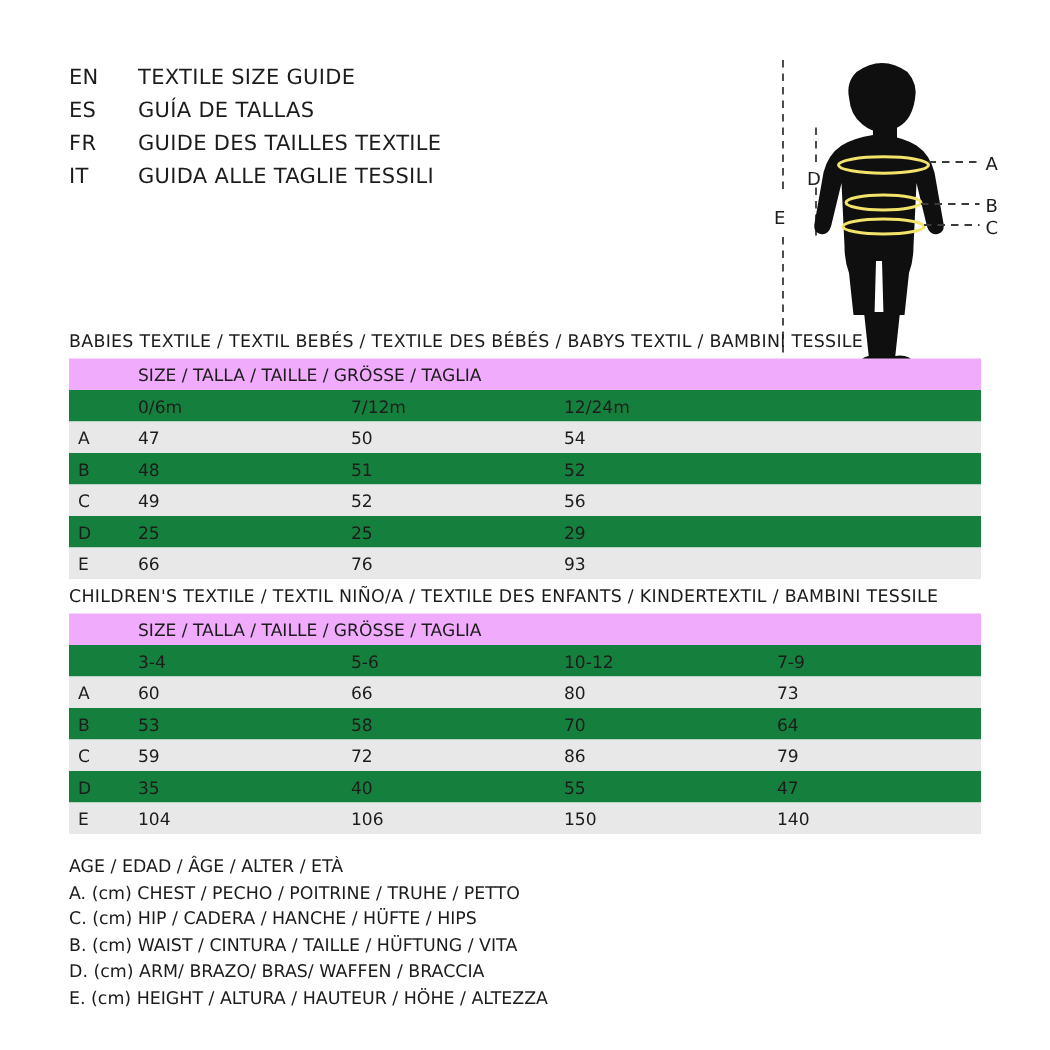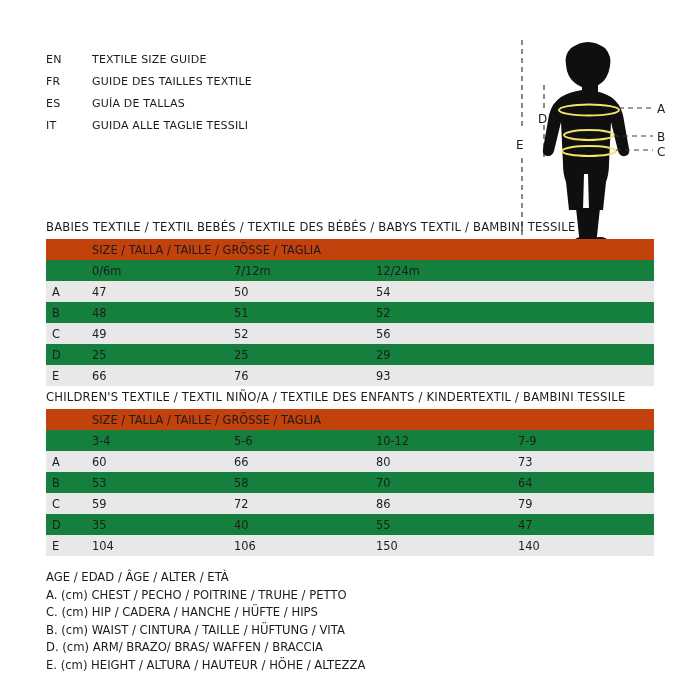--- a/index.html
+++ b/index.html
@@ -23,23 +23,23 @@
 
   
   .lang-block {
     position: absolute;
     left: 46px;
     top: 44px;
     width: 420px;
   }
   .lang-row {
     display: flex;
-    align-items: flex-end;
+    align-items: flex-start;
     height: 22px;
-    font-size: 11px;
+    font-size: 14px;
     letter-spacing: 0.2px;
   }
   .lang-code {
     width: 46px;
     flex: 0 0 46px;
     color: #1c1c1c;
   }
   .lang-text {
     flex: 1 1 auto;
     color: #1c1c1c;
@@ -76,21 +76,21 @@
     font-size: 11.4px;
     table-layout: fixed;
   }
   table.sizes td {
     padding: 2px 0 2px 6px;
     height: 17px;
     vertical-align: middle;
     color: #1c1c1c;
   }
   tr.head-row td {
-    background: #c2410c;
+    background: #f0abfc;
     font-size: 11.4px;
   }
   tr.shade td {
     background: #e8e8e8;
   }
   tr.plain td {
     background: #15803d;
   }
   .col-label { width: 34px; }
 
@@ -125,26 +125,26 @@
 <body>
 
 <div class="page">
 
   <div class="lang-block">
     <div class="lang-row">
       <span class="lang-code">EN</span>
       <span class="lang-text">TEXTILE SIZE GUIDE</span>
     </div>
     <div class="lang-row">
+      <span class="lang-code">ES</span>
+      <span class="lang-text">GUÍA DE TALLAS</span>
+    </div>
+    <div class="lang-row">
       <span class="lang-code">FR</span>
       <span class="lang-text">GUIDE DES TAILLES TEXTILE</span>
-    </div>
-    <div class="lang-row">
-      <span class="lang-code">ES</span>
-      <span class="lang-text">GUÍA DE TALLAS</span>
     </div>
     <div class="lang-row">
       <span class="lang-code">IT</span>
       <span class="lang-text">GUIDA ALLE TAGLIE TESSILI</span>
     </div>
   </div>
 
   <div class="figure-area">
     <svg width="200" height="230" viewBox="0 0 200 230">
 

